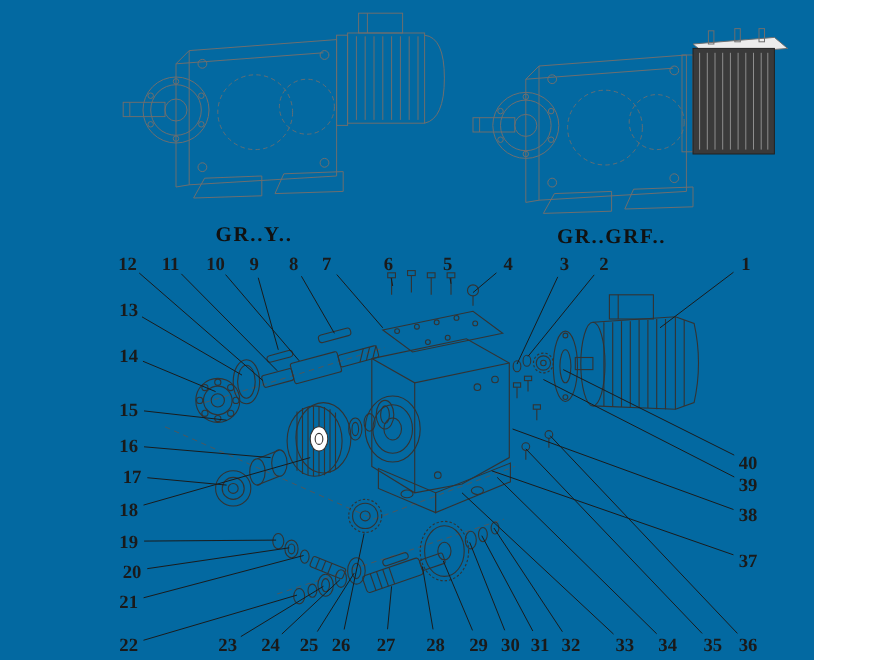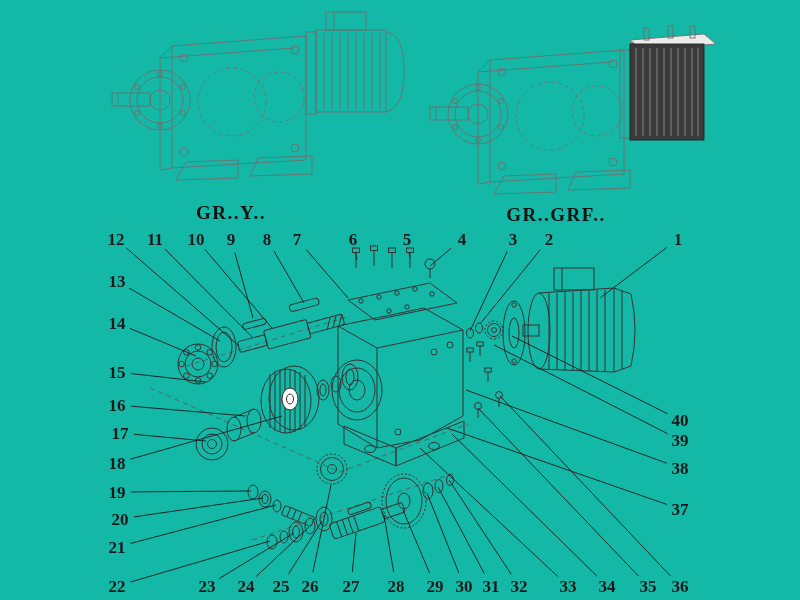--- a/index.html
+++ b/index.html
@@ -2,21 +2,21 @@
 <html style="--ink: #1a1a1a; --art: #333333; --machine: #6e6e6e; --motor-block: #3a3a3a;"><head>
 <meta charset="utf-8">
 <style>
   :root{
     --ink:#1a1a1a;
     --art:#333333;
     --machine:#6e6e6e;
     --motor-block:#3a3a3a;
   }
   html,body{margin:0;padding:0;background:#fff;}
-  .stage{position:relative;width:800px;height:600px;background:#14b8a6;overflow:hidden;
+  .stage{position:relative;width:740px;height:600px;background:#0369a1;overflow:hidden;
          font-family:"Liberation Serif", serif;}
   svg{display:block;}
   .machine{stroke:var(--machine);fill:none;stroke-width:0.9;}
   .art{stroke:var(--art);fill:none;stroke-width:1;}
   .hid{stroke-dasharray:4 3;stroke-width:0.8;}
   .dash{stroke-dasharray:5 4;stroke-width:0.8;stroke:#555;fill:none;}
   .teeth{stroke-dasharray:2.2 1.8;}
   .fins{stroke:#9a9a9a;stroke-width:0.8;}
   .leader{stroke:var(--ink);stroke-width:0.9;fill:none;}
   text.callout{font:700 17px "Liberation Serif", serif;fill:var(--ink);

